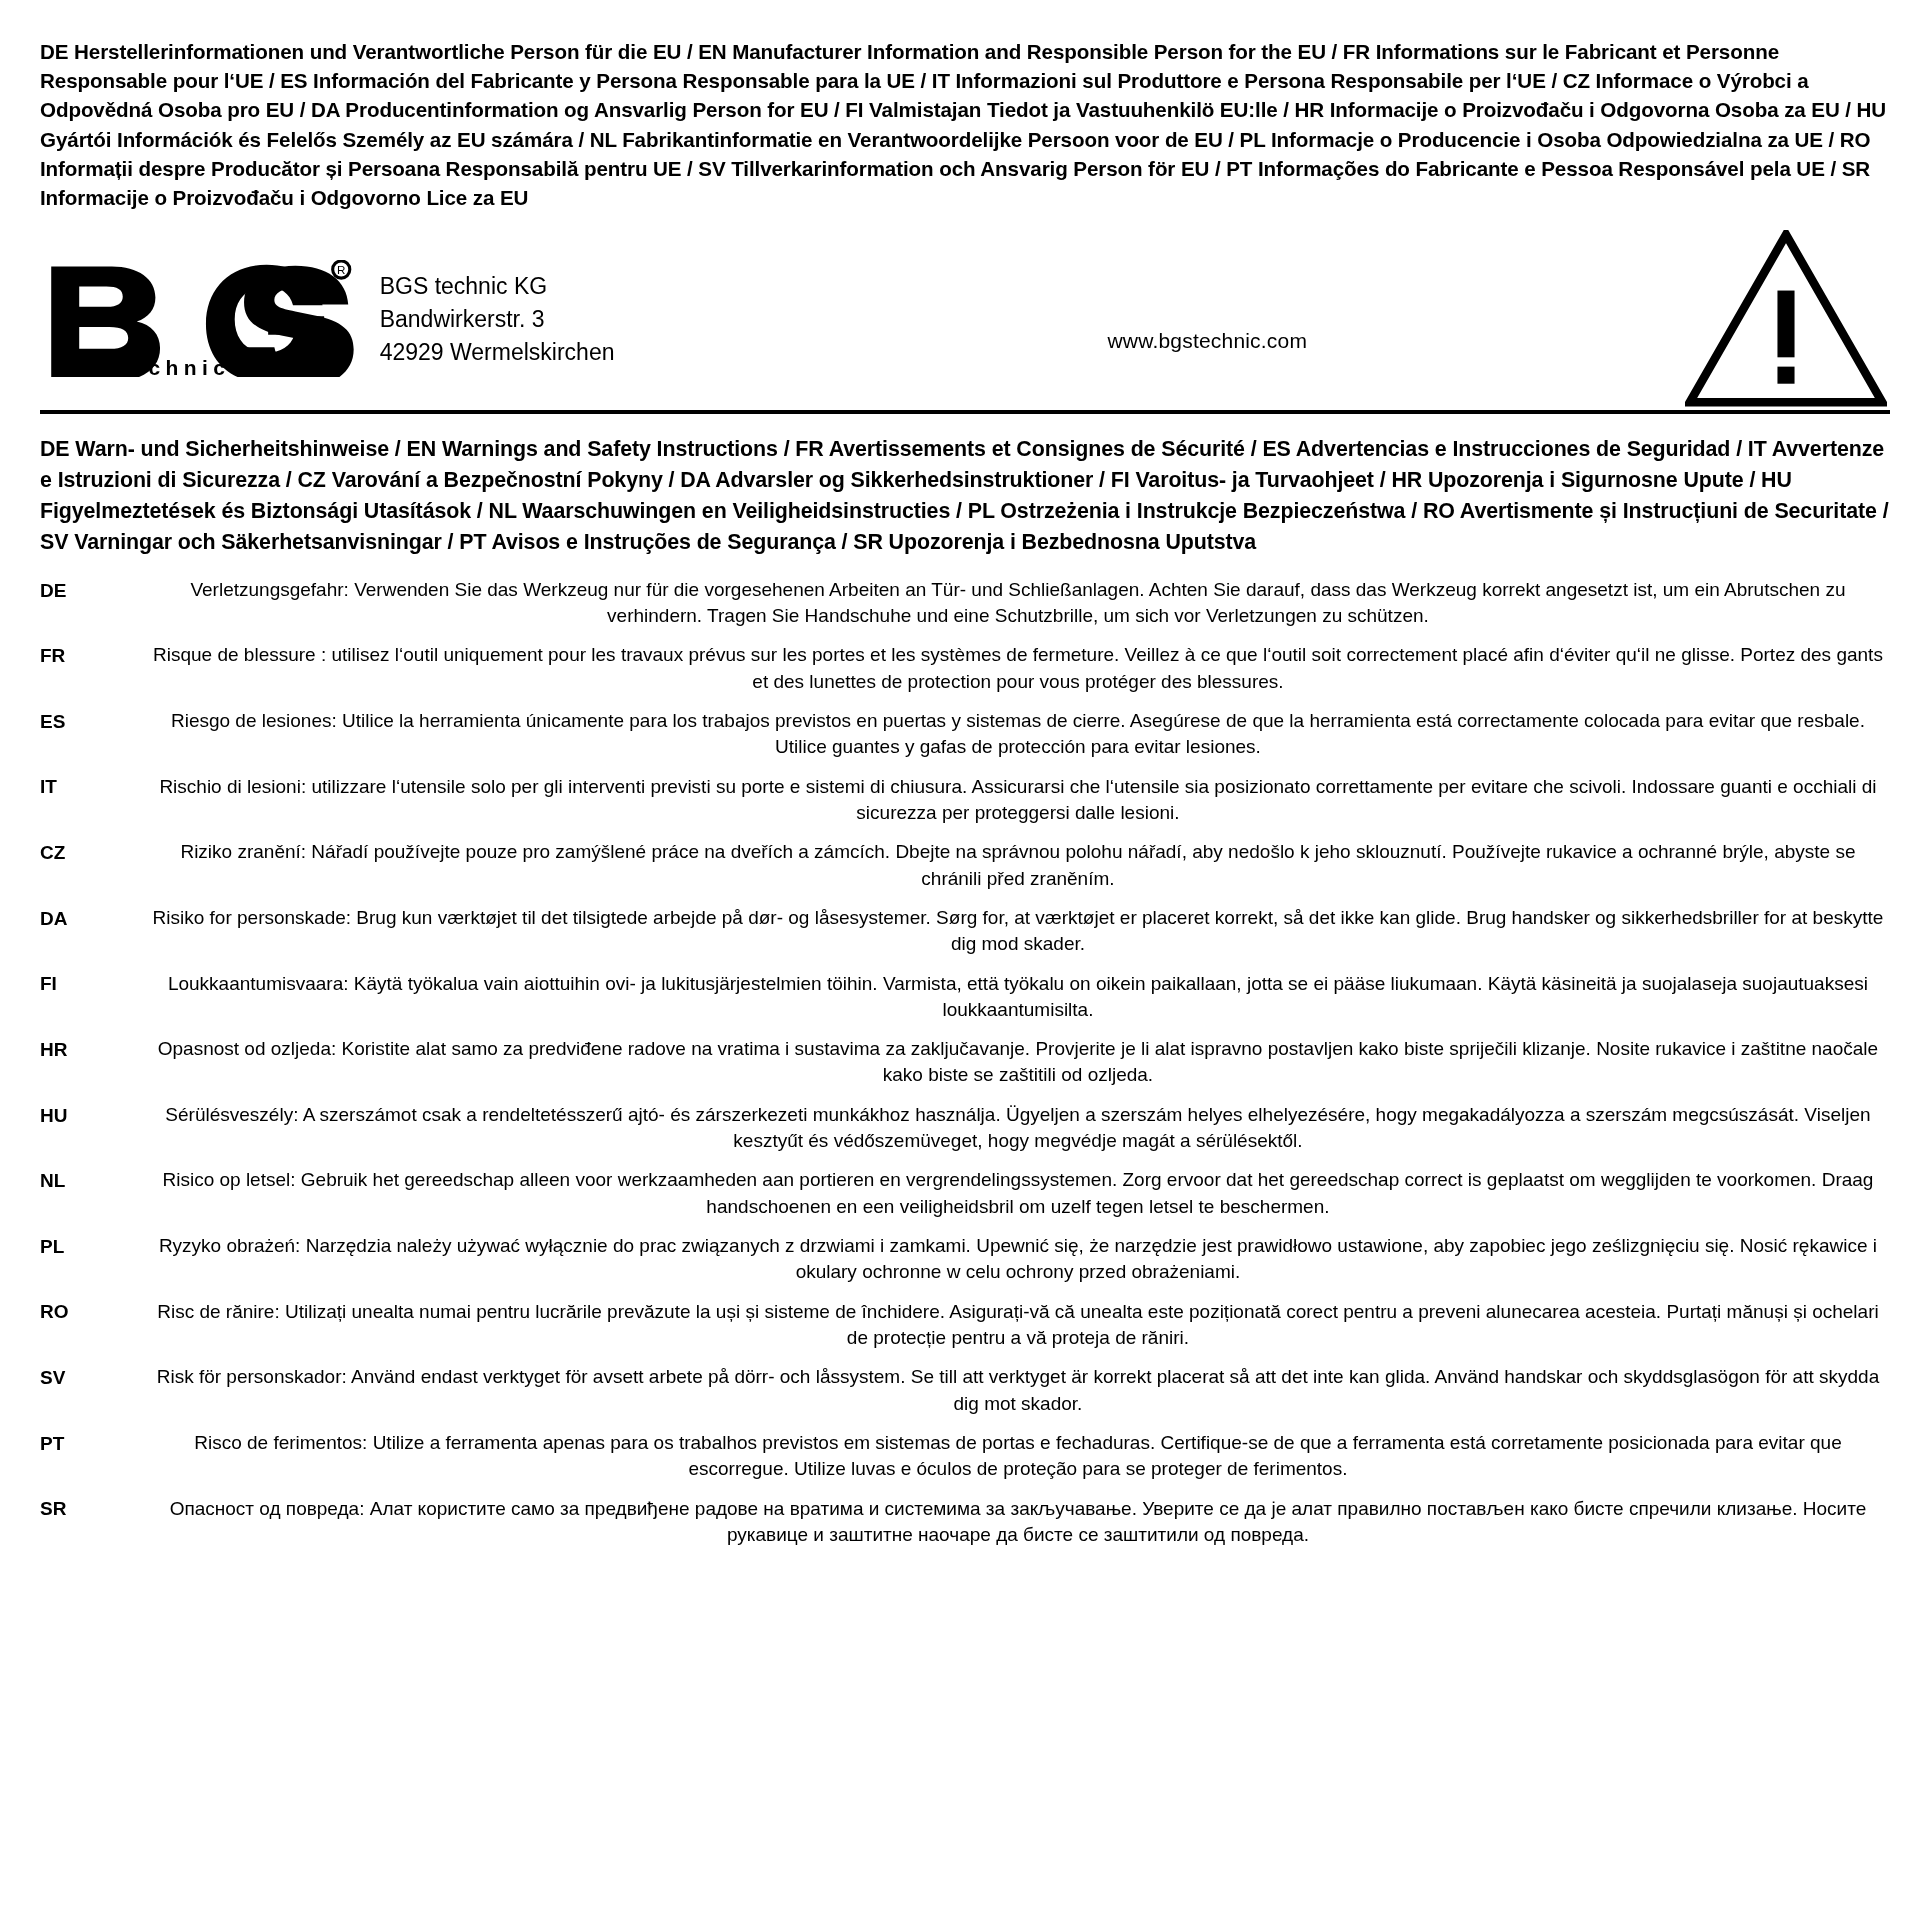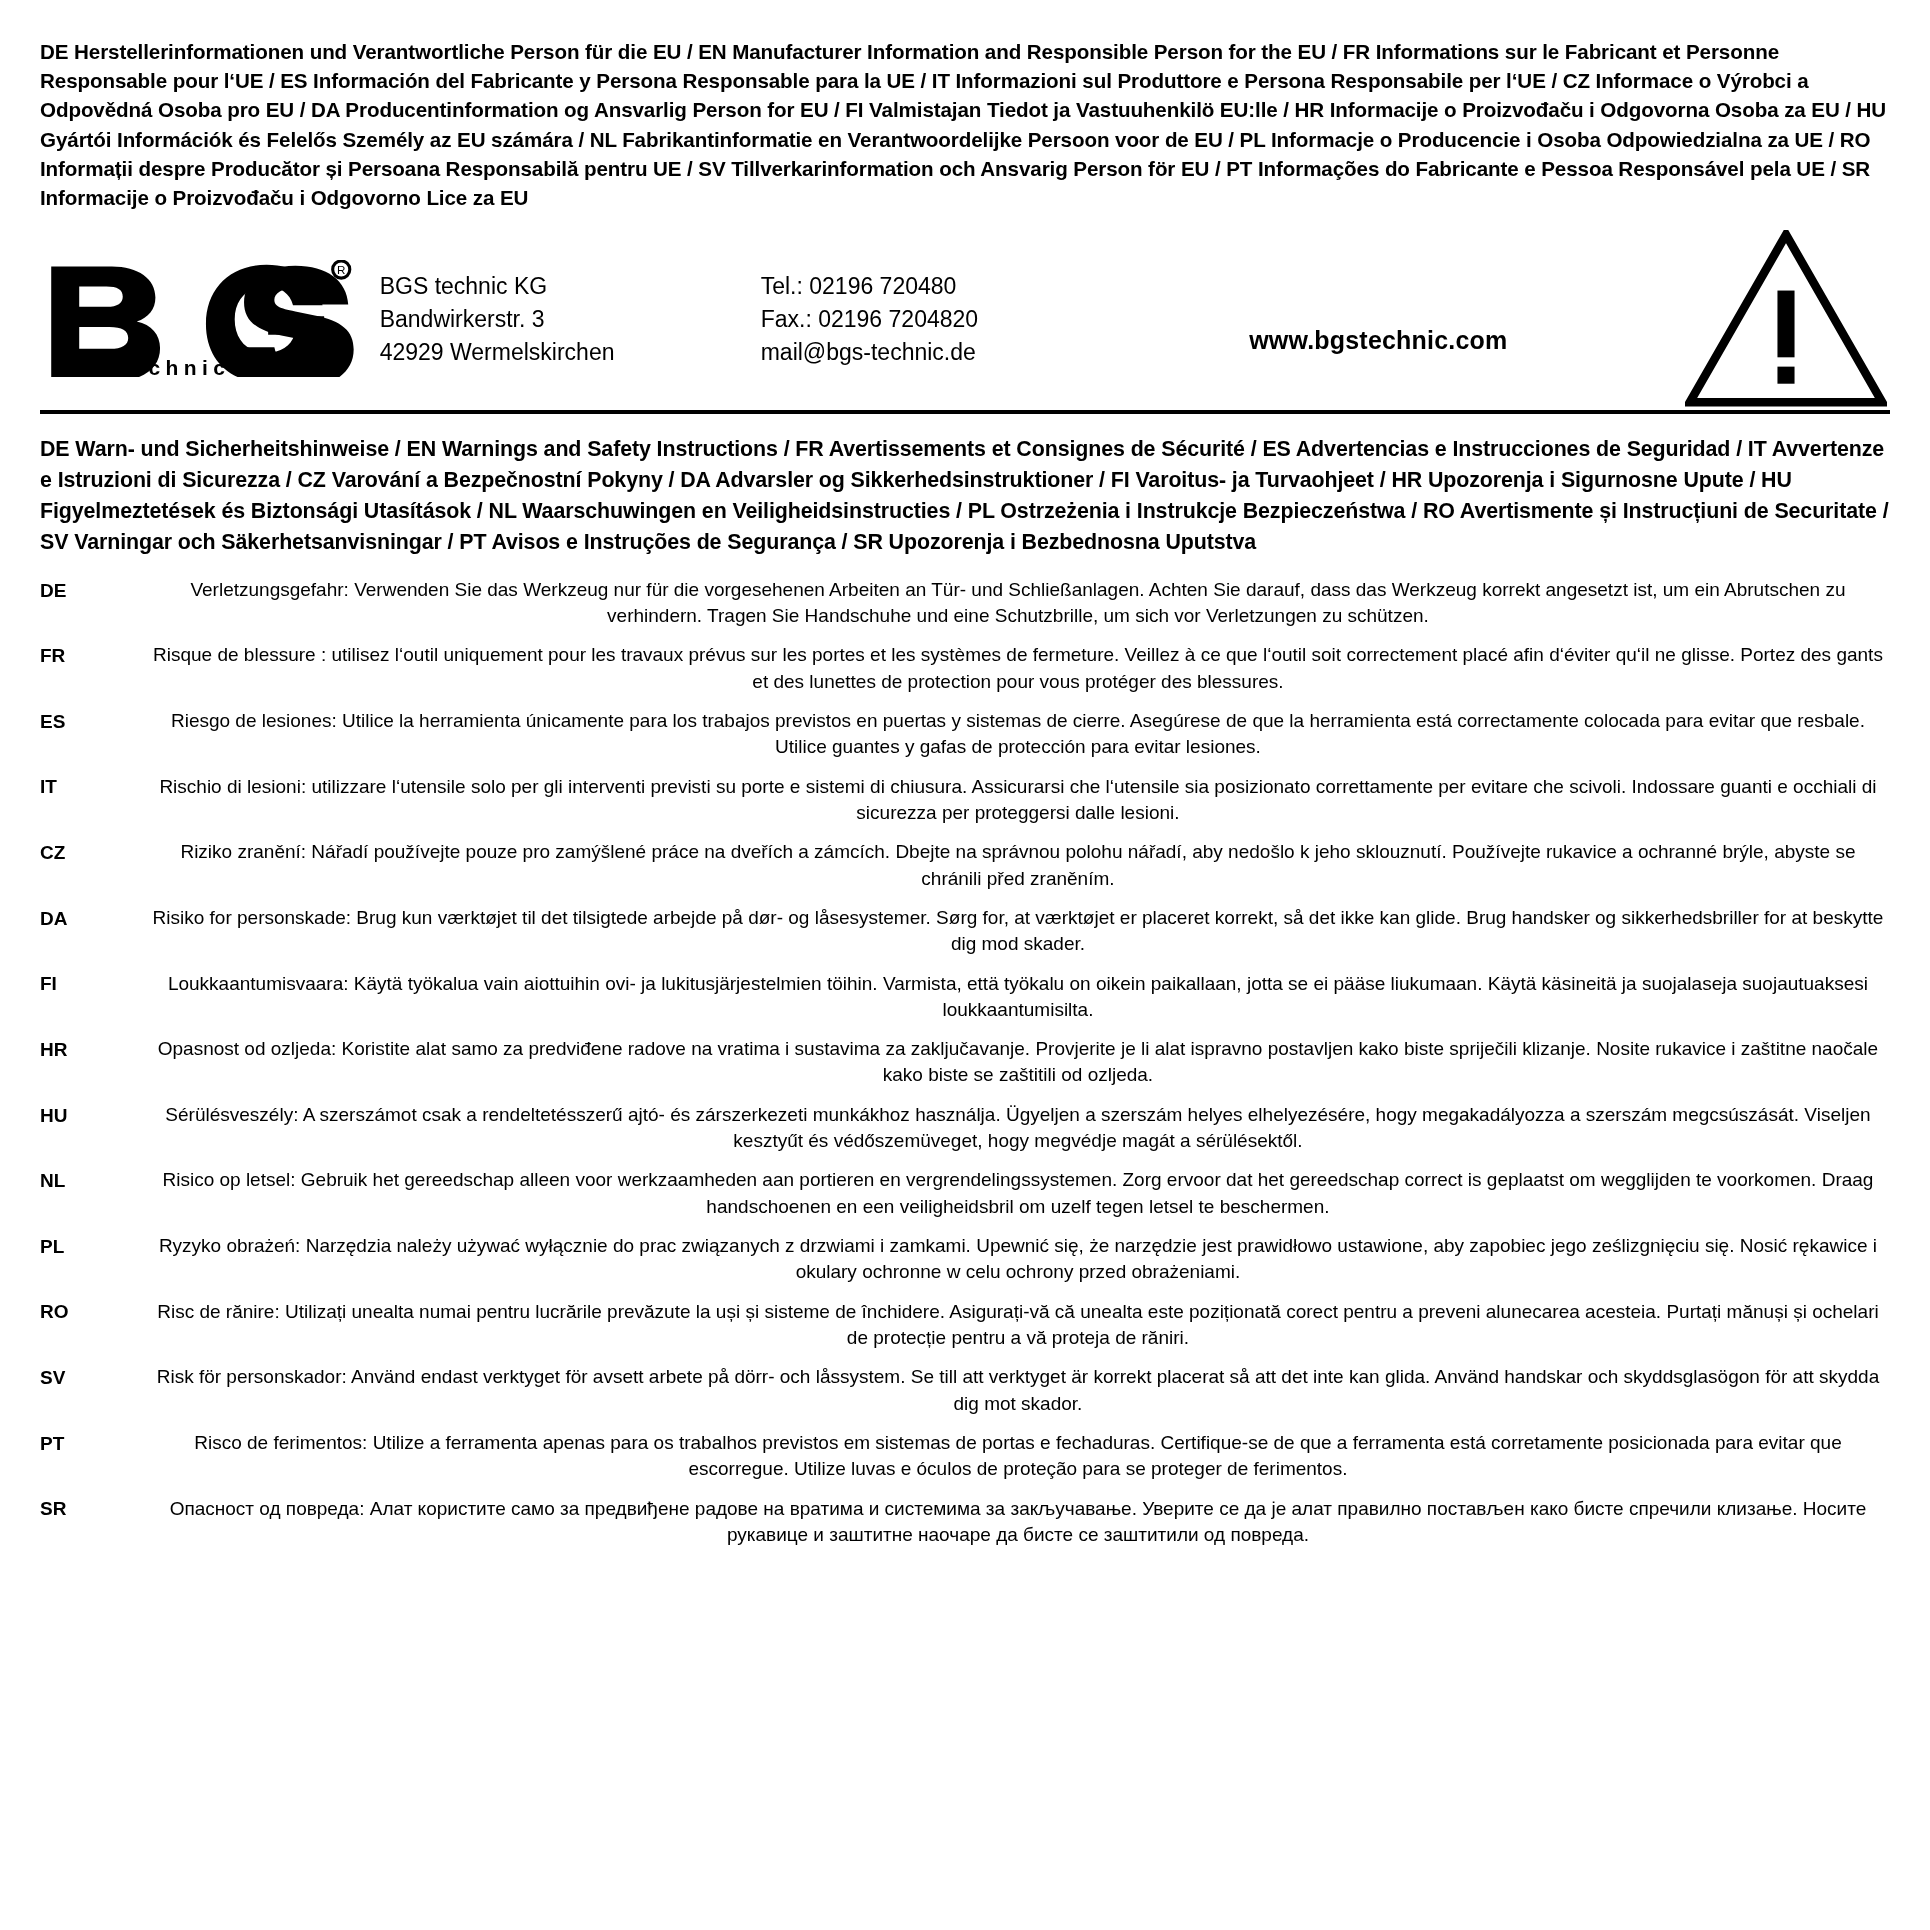--- a/index.html
+++ b/index.html
@@ -61,22 +61,22 @@
     padding-top: 3.1px;
   }
   .contact-block {
     flex: 0 0 342px;
     font-size: 23px;
     line-height: 1.45;
     padding-top: 3.1px;
   }
   .web-block {
     flex: 1 1 auto;
-    font-size: 25px;
-    font-weight: bold;
+    font-size: 21px;
+    font-weight: normal;
     text-align: center;
     padding-top: 45px;
     letter-spacing: 0.2px;
   }
   .warn-tri {
     flex: 0 0 233px;
     display: flex;
     justify-content: flex-end;
     align-items: center;
     padding-right: 3.1px;
@@ -143,25 +143,20 @@
         </svg>
       </div>
     </div>
 
     <div class="addr-block">
       <div>BGS technic KG</div>
       <div>Bandwirkerstr. 3</div>
       <div>42929 Wermelskirchen</div>
     </div>
 
-    <div class="contact-block">
-      <div>Tel.: 02196 720480</div>
-      <div>Fax.: 02196 7204820</div>
-      <div>mail@bgs-technic.de</div>
-    </div>
 
     <div class="web-block">www.bgstechnic.com</div>
 
     <div class="warn-tri">
       <svg width="202" height="177" viewBox="0 0 260 228">
         <polygon points="130,6 254,222 6,222" fill="none" stroke="#000" stroke-width="11"></polygon>
         <rect x="119" y="78" width="22" height="86" fill="#000"></rect>
         <rect x="119" y="176" width="22" height="22" fill="#000"></rect>
       </svg>
     </div>

